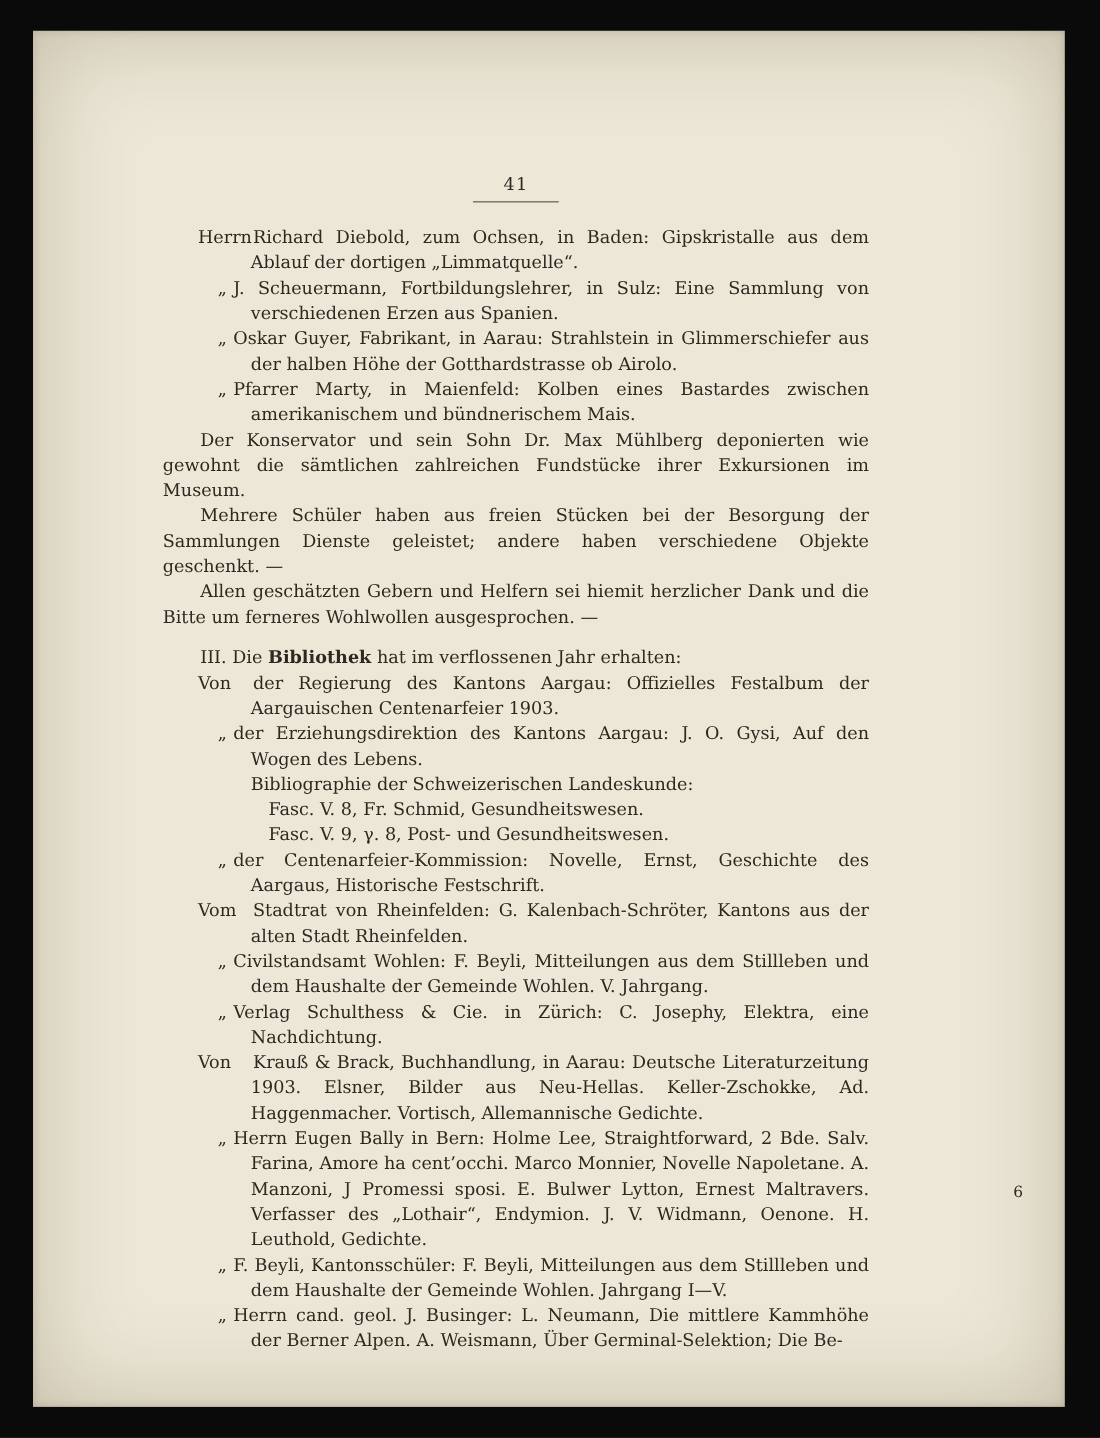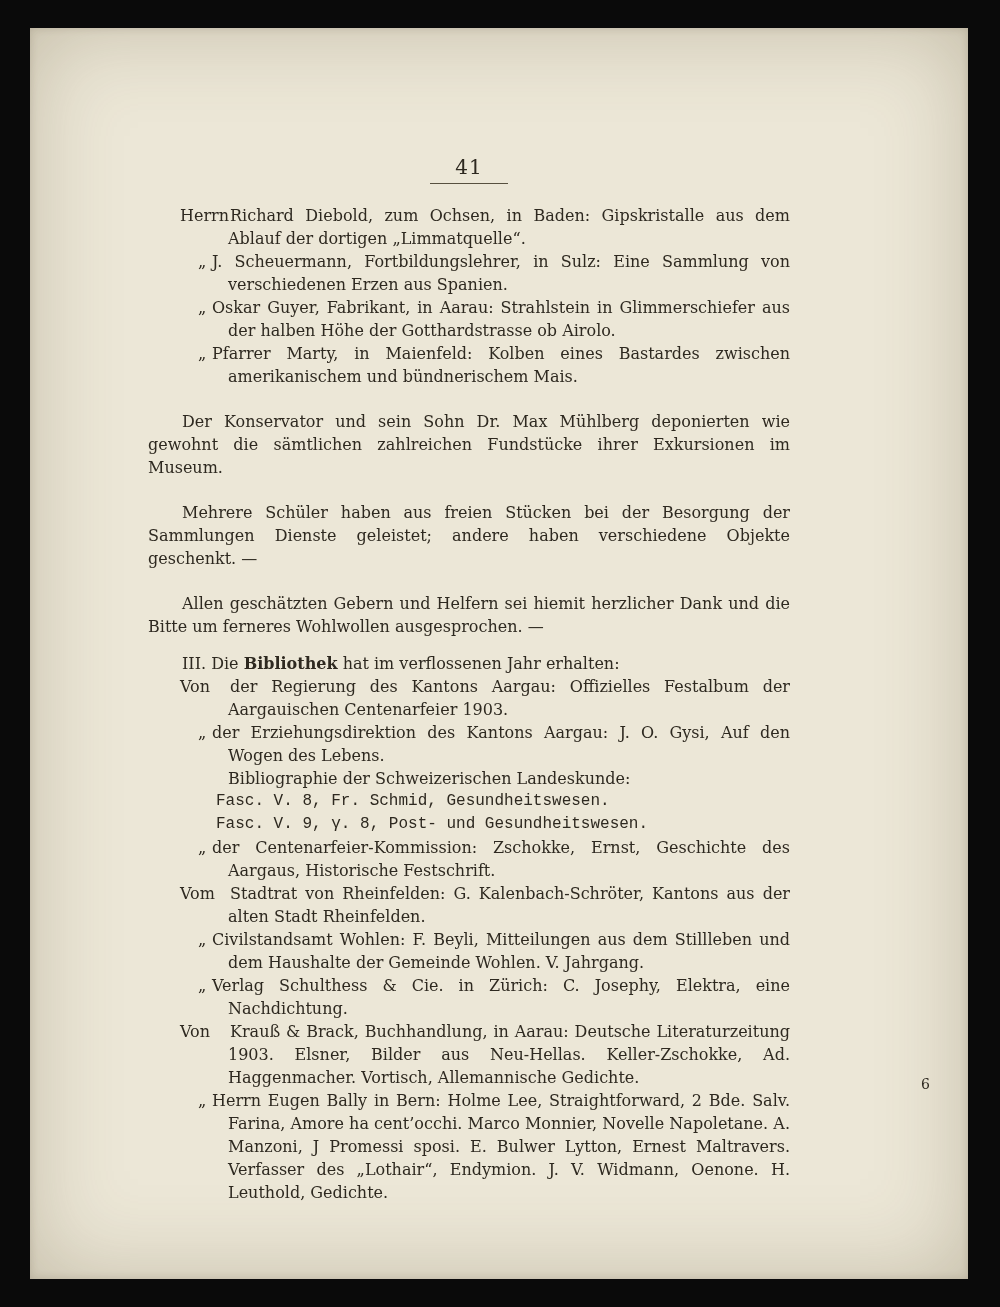--- a/index.html
+++ b/index.html
@@ -23,48 +23,47 @@
   }
   .content {
     position:absolute;
     left:118px; top:128px;
     width:642px;
     color:#2e2920;
     font-size:16px;
     line-height:23px;
   }
   .pagenum-block { text-align:center; margin-bottom:20px; }
-  .pagenum { font-size:20px; letter-spacing:1px; display:inline-block; padding:0 4px 2px; }
+  .pagenum { font-size:16px; letter-spacing:1px; display:inline-block; padding:0 4px 2px; }
   .rule { width:78px; height:1px; background:#57503f; margin:2px auto 0; }
 
   .hang {
     padding-left:80px;
     text-indent:-80px;
     text-align:justify;
   }
   .marker {
     display:inline-block;
     width:50px;
     text-indent:0;
     vertical-align:baseline;
     margin-left:32px;
   }
   .marker.q { width:32px; padding-left:18px; }
   .para {
     text-indent:34px;
     text-align:justify;
-    margin-top:22px;
   }
   .heading {
     text-indent:34px;
     margin-top:14px;
   }
   .heading b { font-weight:bold;text-align:center; }
   .sub1 { margin-left:80px; }
-  .sub2 { margin-left:68px;font-family:Liberation Mono, monospace; }
+  .sub2 { margin-left:96px; }
   .sheet {
     position:absolute;
     top:1048px; right:38px;
     font-size:14px;
     color:#2e2920;
   }
 </style>
 </head>
 <body>
 
@@ -92,31 +91,33 @@
       <p class="heading"><span>III. Die </span><b>Bibliothek</b><span> hat im verflossenen Jahr erhalten:</span></p>
 
       <div class="hang"><span class="marker">Von</span><span>der Regierung des Kantons Aargau: Offizielles Festalbum der Aargauischen Centenarfeier 1903.</span></div>
 
       <div class="hang"><span class="marker q">„</span><span>der Erziehungsdirektion des Kantons Aargau: J. O. Gysi, Auf den Wogen des Lebens.</span></div>
 
       <div class="sub1">Bibliographie der Schweizerischen Landeskunde:</div>
       <div class="sub2">Fasc. V. 8, Fr. Schmid, Gesundheitswesen.</div>
       <div class="sub2">Fasc. V. 9, γ. 8, Post- und Gesundheitswesen.</div>
 
-      <div class="hang"><span class="marker q">„</span><span>der Centenarfeier-Kommission: Zschokke, Ernst, Geschichte des Aargaus, Historische Festschrift.</span></div>
+      <div class="hang"><span class="marker q">„</span><span>der Centenarfeier-Kommission: Novelle, Ernst, Geschichte des Aargaus, Historische Festschrift.</span></div>
 
       <div class="hang"><span class="marker">Vom</span><span>Stadtrat von Rheinfelden: G. Kalenbach-Schröter, Kantons aus der alten Stadt Rheinfelden.</span></div>
 
       <div class="hang"><span class="marker q">„</span><span>Civilstandsamt Wohlen: F. Beyli, Mitteilungen aus dem Stillleben und dem Haushalte der Gemeinde Wohlen. V. Jahrgang.</span></div>
 
       <div class="hang"><span class="marker q">„</span><span>Verlag Schulthess &amp; Cie. in Zürich: C. Josephy, Elektra, eine Nachdichtung.</span></div>
 
       <div class="hang"><span class="marker">Von</span><span>Krauß &amp; Brack, Buchhandlung, in Aarau: Deutsche Literaturzeitung 1903. Elsner, Bilder aus Neu-Hellas. Keller-Zschokke, Ad. Haggenmacher. Vortisch, Allemannische Gedichte.</span></div>
 
       <div class="hang"><span class="marker q">„</span><span>Herrn Eugen Bally in Bern: Holme Lee, Straightforward, 2 Bde. Salv. Farina, Amore ha cent’occhi. Marco Monnier, Novelle Napoletane. A. Manzoni, J Promessi sposi. E. Bulwer Lytton, Ernest Maltravers. Verfasser des „Lothair“, Endymion. J. V. Widmann, Oenone. H. Leuthold, Gedichte.</span></div>
 
+      <div class="hang"><span class="marker q">„</span><span>F. Beyli, Kantonsschüler: F. Beyli, Mitteilungen aus dem Stillleben und dem Haushalte der Gemeinde Wohlen. Jahrgang I—V.</span></div>
 
+      <div class="hang"><span class="marker q">„</span><span>Herrn cand. geol. J. Businger: L. Neumann, Die mittlere Kammhöhe der Berner Alpen. A. Weismann, Über Germinal-Selektion; Die Be-</span></div>
 
     </div>
 
     <div class="sheet">6</div>
   </div>
 </div>
 
 </body></html>

